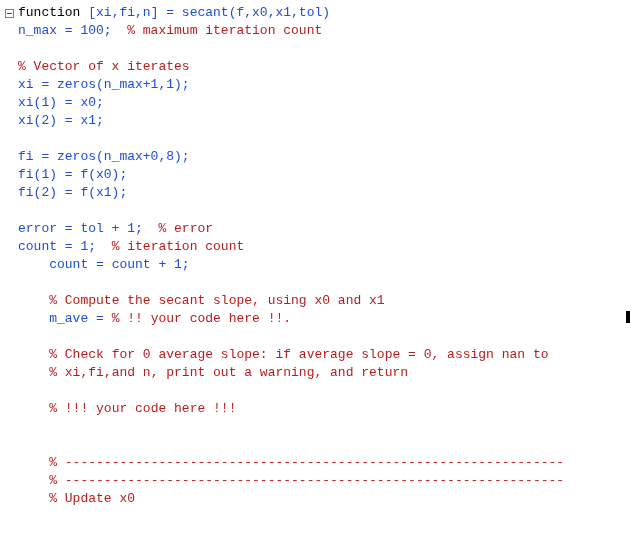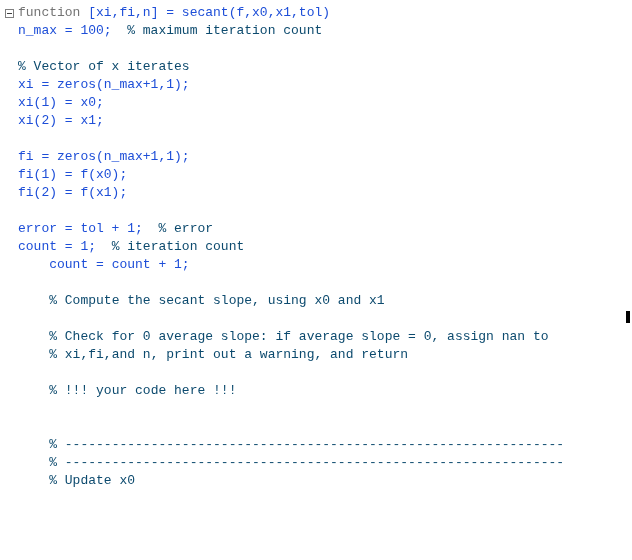--- a/index.html
+++ b/index.html
@@ -44,22 +44,22 @@
     background: #ffffff;
   }
   .fold-minus {
     width: 5px;
     height: 1px;
     background: #404040;
   }
   .code {
     flex: 1;
   }
-  .kw { color: #737373; }
-  .cm { color: #0c4a6e; }
+  .kw { color: #000000; }
+  .cm { color: #b91c1c; }
   .pl { color: #1d4ed8; }
   .err { color: #ff0000; }
   .cursor-mark {
     position: absolute;
     right: 2px;
     top: 311px;
     width: 4px;
     height: 12px;
     background: #000000;
   }
@@ -69,29 +69,30 @@
 
 <div class="editor">
     <div class="line"><div class="gutter"><div class="fold-box"><div class="fold-minus"></div></div></div><div class="code"><span class="kw">function</span><span class="pl"> [xi,fi,n] = secant(f,x0,x1,tol)</span></div></div>
     <div class="line"><div class="gutter"></div><div class="code"><span class="pl">n_max = 100;  </span><span class="cm">% maximum iteration count</span></div></div>
     <div class="line"><div class="gutter"></div><div class="code"></div></div>
     <div class="line"><div class="gutter"></div><div class="code"><span class="cm">% Vector of x iterates</span></div></div>
     <div class="line"><div class="gutter"></div><div class="code"><span class="pl">xi = zeros(n_max+1,1);</span></div></div>
     <div class="line"><div class="gutter"></div><div class="code"><span class="pl">xi(1) = x0;</span></div></div>
     <div class="line"><div class="gutter"></div><div class="code"><span class="pl">xi(2) = x1;</span></div></div>
     <div class="line"><div class="gutter"></div><div class="code"></div></div>
-    <div class="line"><div class="gutter"></div><div class="code"><span class="pl">fi = zeros(n_max+1,1);</span></div></div>
+    <div class="line"><div class="gutter"></div><div class="code"><span class="pl">fi = zeros(n_max+0,8);</span></div></div>
     <div class="line"><div class="gutter"></div><div class="code"><span class="pl">fi(1) = f(x0);</span></div></div>
     <div class="line"><div class="gutter"></div><div class="code"><span class="pl">fi(2) = f(x1);</span></div></div>
     <div class="line"><div class="gutter"></div><div class="code"></div></div>
     <div class="line"><div class="gutter"></div><div class="code"><span class="pl">error = tol + 1;  </span><span class="cm">% error</span></div></div>
     <div class="line"><div class="gutter"></div><div class="code"><span class="pl">count = 1;  </span><span class="cm">% iteration count</span></div></div>
     <div class="line"><div class="gutter"></div><div class="code"><span>    </span><span class="pl">count = count + 1;</span></div></div>
     <div class="line"><div class="gutter"></div><div class="code"></div></div>
     <div class="line"><div class="gutter"></div><div class="code"><span>    </span><span class="cm">% Compute the secant slope, using x0 and x1</span></div></div>
+    <div class="line"><div class="gutter"></div><div class="code"><span>    </span><span class="pl">m_ave = </span><span class="cm">% !! your code here </span><span class="err">!!.</span></div></div>
     <div class="line"><div class="gutter"></div><div class="code"></div></div>
     <div class="line"><div class="gutter"></div><div class="code"><span>    </span><span class="cm">% Check for 0 average slope: if average slope = 0, assign nan to</span></div></div>
     <div class="line"><div class="gutter"></div><div class="code"><span>    </span><span class="cm">% xi,fi,and n, print out a warning, and return</span></div></div>
     <div class="line"><div class="gutter"></div><div class="code"></div></div>
     <div class="line"><div class="gutter"></div><div class="code"><span>    </span><span class="cm">% !!! your code here !!!</span></div></div>
     <div class="line"><div class="gutter"></div><div class="code"></div></div>
     <div class="line"><div class="gutter"></div><div class="code"></div></div>
     <div class="line"><div class="gutter"></div><div class="code"><span>    </span><span class="cm">% ----------------------------------------------------------------</span></div></div>
     <div class="line"><div class="gutter"></div><div class="code"><span>    </span><span class="cm">% ----------------------------------------------------------------</span></div></div>
     <div class="line"><div class="gutter"></div><div class="code"><span>    </span><span class="cm">% Update x0</span></div></div>

